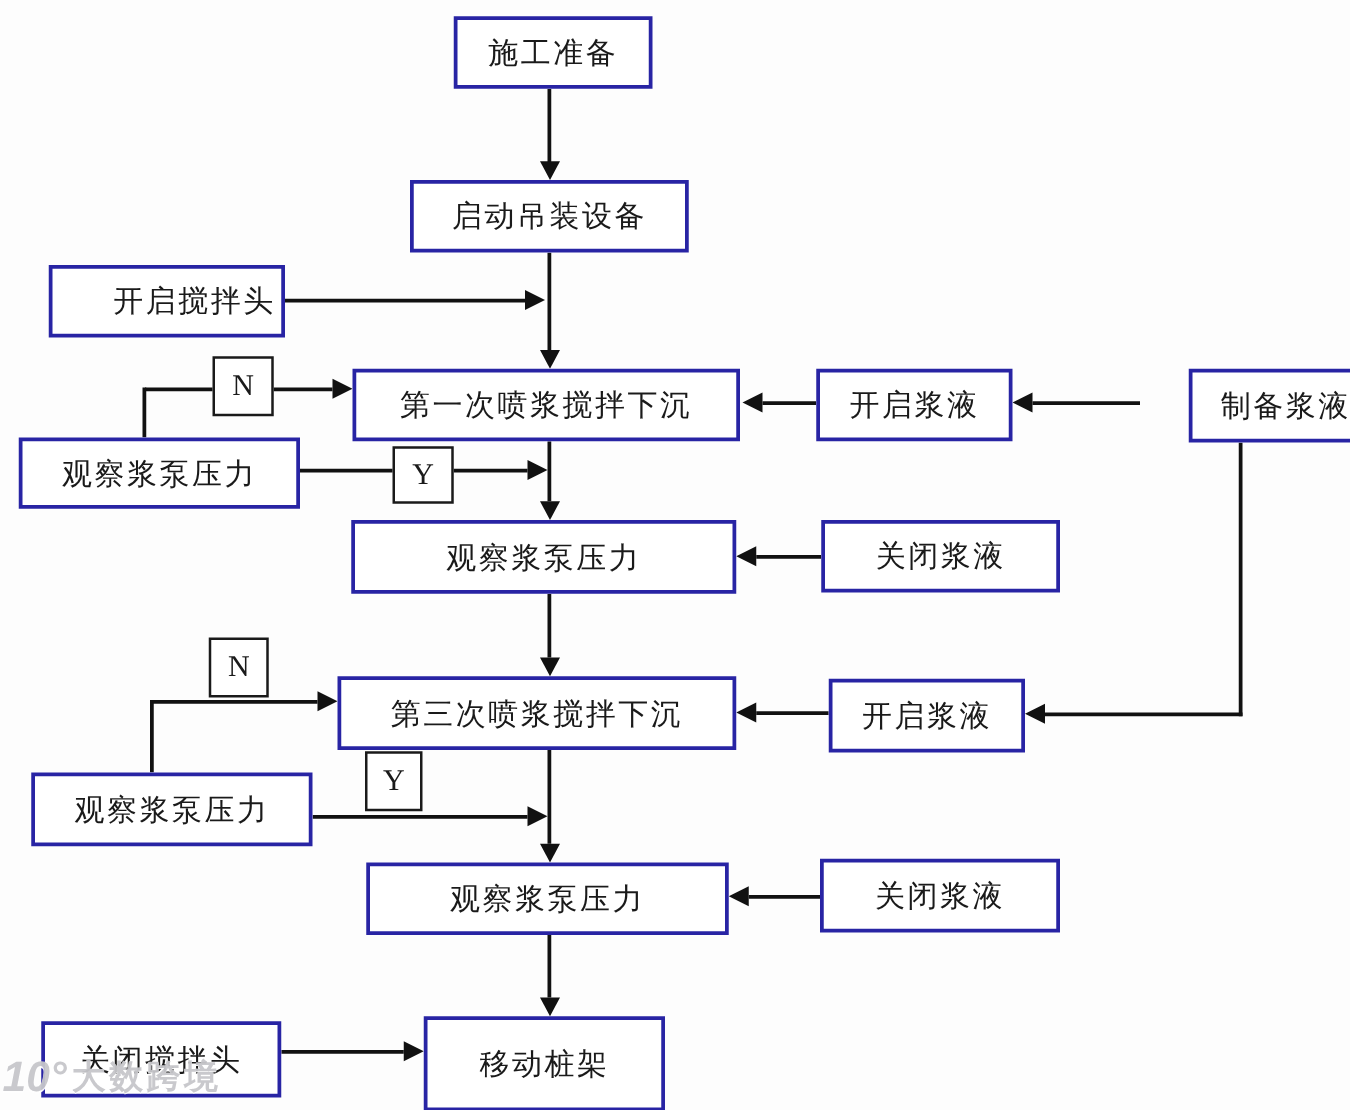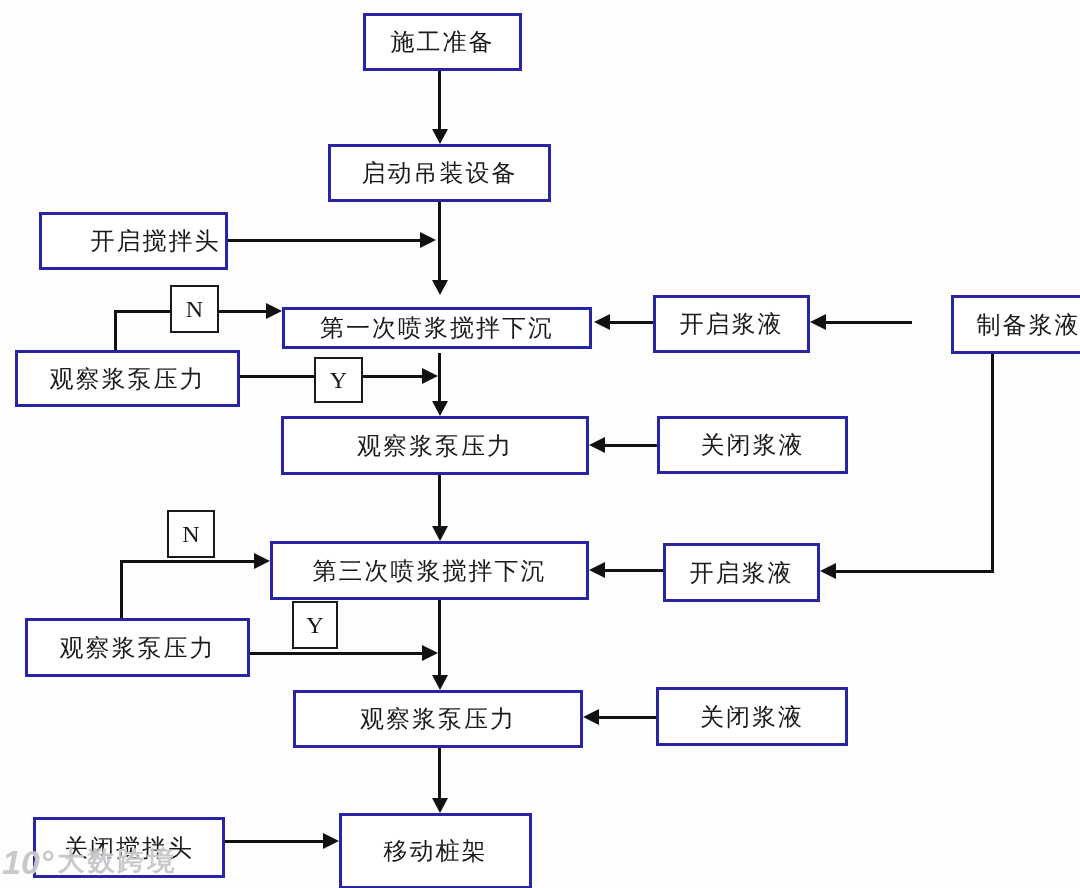--- a/index.html
+++ b/index.html
@@ -112,21 +112,21 @@
   <div class="ah left" style="left:820px;top:563px;"></div>
   <div class="ah right" style="left:422px;top:645px;"></div>
   <div class="ah down" style="left:432px;top:675px;"></div>
   <div class="ah left" style="left:583px;top:709px;"></div>
   <div class="ah down" style="left:432px;top:798px;"></div>
   <div class="ah right" style="left:323px;top:833px;"></div>
 
   <div class="node" style="left:363px;top:13px;width:159px;height:58px;">施工准备</div>
   <div class="node" style="left:328px;top:144px;width:223px;height:58px;">启动吊装设备</div>
   <div class="node" style="left:39px;top:212px;width:189px;height:58px;padding-left:44px;">开启搅拌头</div>
-  <div class="node" style="left:282px;top:307px;width:310px;height:42px;">第一次喷浆搅拌下沉</div>
+  <div class="node" style="left:282px;top:295px;width:310px;height:58px;">第一次喷浆搅拌下沉</div>
   <div class="node" style="left:653px;top:295px;width:157px;height:58px;">开启浆液</div>
   <div class="node" style="left:912px;top:295px;width:155px;height:59px;margin-left:39px;">制备浆液</div>
   <div class="node" style="left:15px;top:350px;width:225px;height:57px;">观察浆泵压力</div>
   <div class="node" style="left:281px;top:416px;width:308px;height:59px;">观察浆泵压力</div>
   <div class="node" style="left:657px;top:416px;width:191px;height:58px;">关闭浆液</div>
   <div class="node" style="left:270px;top:541px;width:319px;height:59px;">第三次喷浆搅拌下沉</div>
   <div class="node" style="left:663px;top:543px;width:157px;height:59px;">开启浆液</div>
   <div class="node" style="left:25px;top:618px;width:225px;height:59px;">观察浆泵压力</div>
   <div class="node" style="left:293px;top:690px;width:290px;height:58px;">观察浆泵压力</div>
   <div class="node" style="left:656px;top:687px;width:192px;height:59px;">关闭浆液</div>

